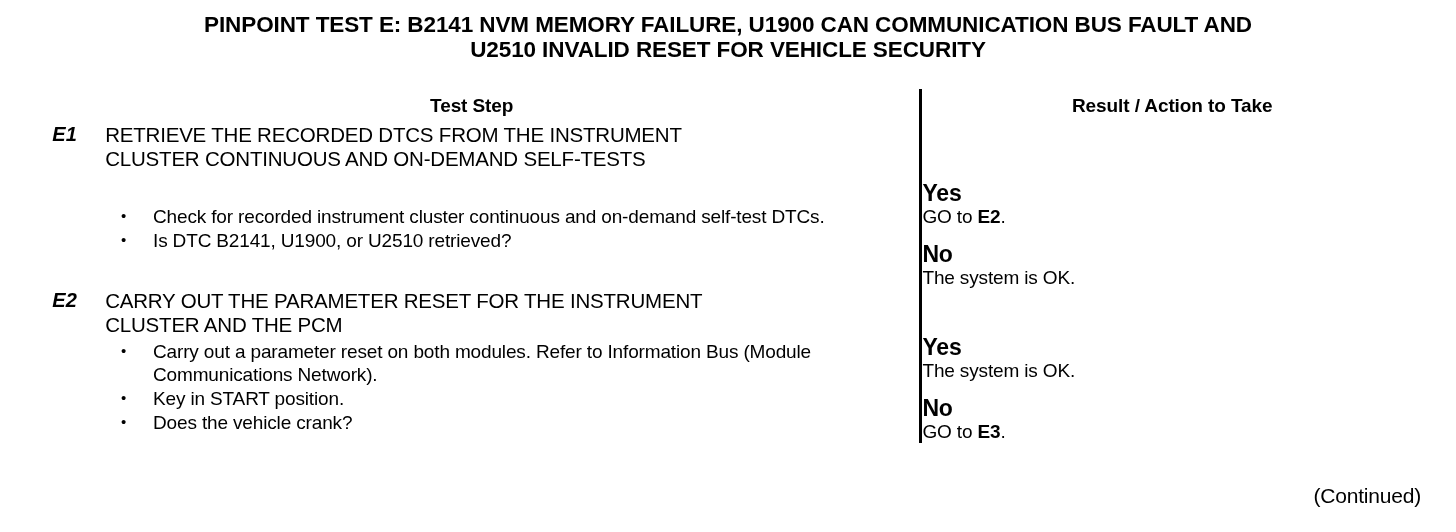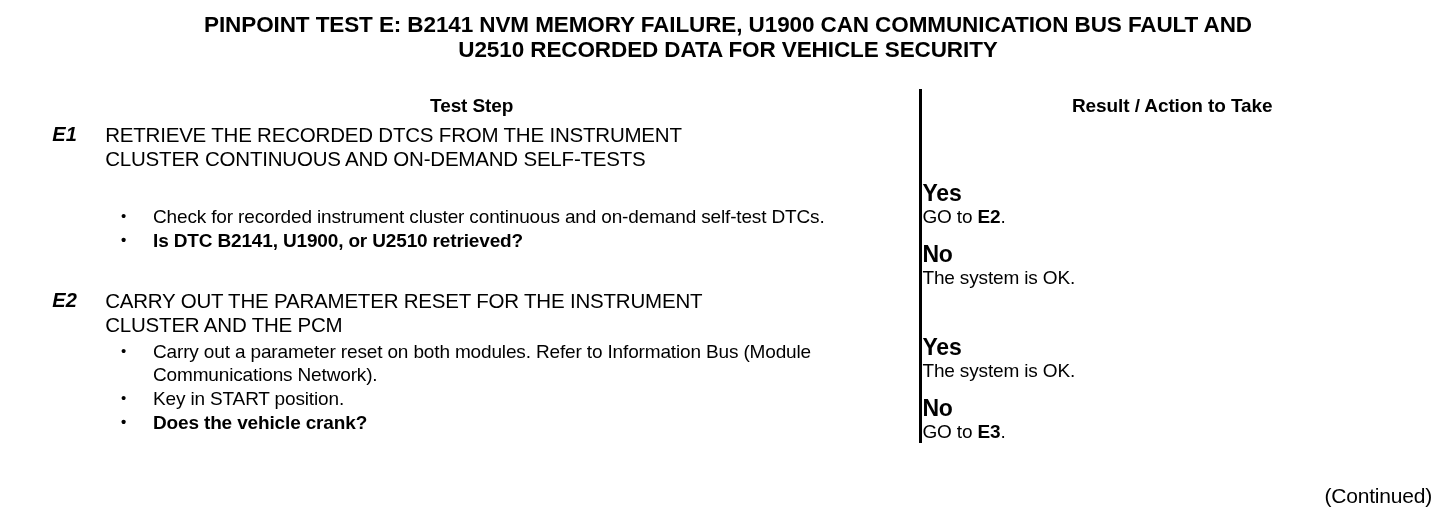--- a/index.html
+++ b/index.html
@@ -110,21 +110,21 @@
     line-height: 23px;
     letter-spacing: -0.15px;
   }
   ul.bl li::before {
     content: "\2022";
     position: absolute;
     left: 97px;
     top: -1px;
     font-size: 15px;
   }
-  ul.bl li.bold { font-weight: bold; }
+  ul.bl li.bold { font-weight: normal; }
 
   
   .result-cell {
     padding: 6px 0 8px 12px;
   }
   .res-block { margin-bottom: 14px; }
   .res-block:last-child { margin-bottom: 0; }
   .res-head {
     font-size: 23px;
     font-weight: bold;
@@ -134,34 +134,34 @@
   .res-body {
     font-size: 19px;
     line-height: 23px;
     letter-spacing: -0.15px;
   }
   .res-body b { font-weight: bold; }
 
   
   .continued {
     position: absolute;
-    right: 24px;
+    right: 35px;
     top: 484px;
     font-size: 21px;
     line-height: 24px;
     letter-spacing: -0.2px;
   }
 </style>
 </head>
 <body>
 
 <div class="page">
 
   <div class="doc-title"><span>PINPOINT TEST  E: B2141 NVM MEMORY FAILURE, U1900 CAN COMMUNICATION BUS FAULT AND</span>
-<span>U2510 RECORDED DATA FOR VEHICLE SECURITY</span></div>
+<span>U2510 INVALID RESET FOR VEHICLE SECURITY</span></div>
 
   <table class="ppt-table">
     <colgroup>
       <col class="col-code">
       <col class="col-step">
       <col class="col-res">
     </colgroup>
 
     <thead>
       <tr>

